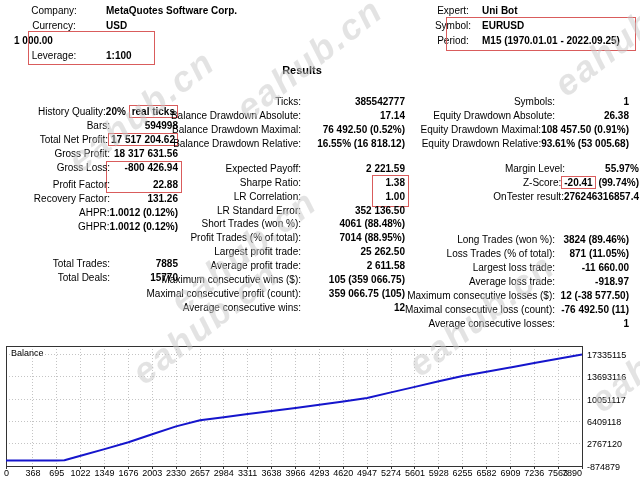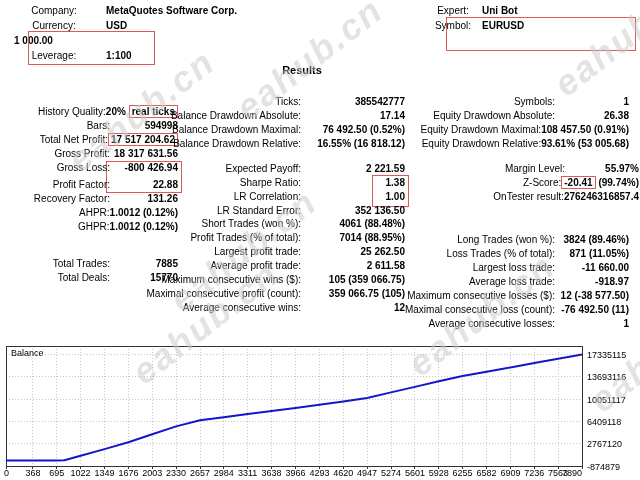--- a/index.html
+++ b/index.html
@@ -82,20 +82,24 @@
     <div class="hrow">
       <span class="lbl">Expert:</span>
       <span class="val">Uni Bot</span>
     </div>
 
     <div class="hrow">
       <span class="lbl">Symbol:</span>
       <span class="val">EURUSD</span>
     </div>
 
+    <div class="hrow">
+      <span class="lbl">Period:</span>
+      <span class="val">M15 (1970.01.01 - 2022.09.25)</span>
+    </div>
   </div>
 
 <div class="box" style="left:28px;top:31px;width:125px;height:32px;"></div>
 <div class="box" style="left:446px;top:17px;width:188px;height:32px;"></div>
 <div class="box" style="left:106px;top:161px;width:74px;height:30px;"></div>
 <div class="box" style="left:372px;top:175px;width:35px;height:30px;"></div>
 
 <div class="results">Results</div>
 
 <div class="scol col-left" style="left:8px;top:81px;">

